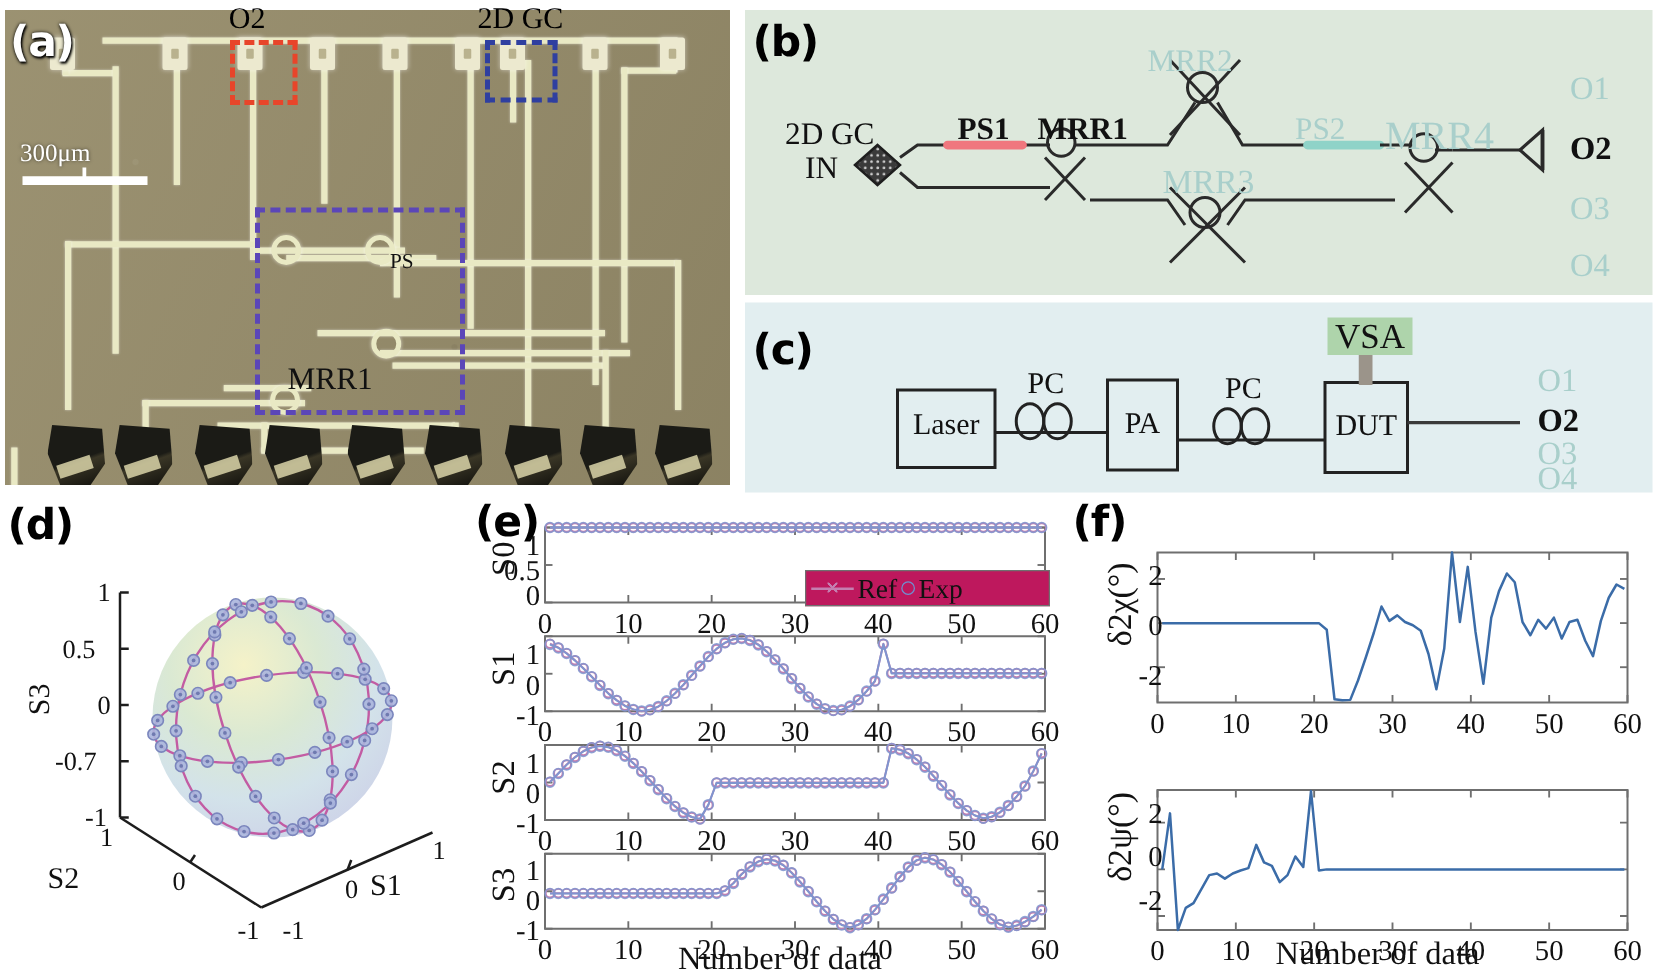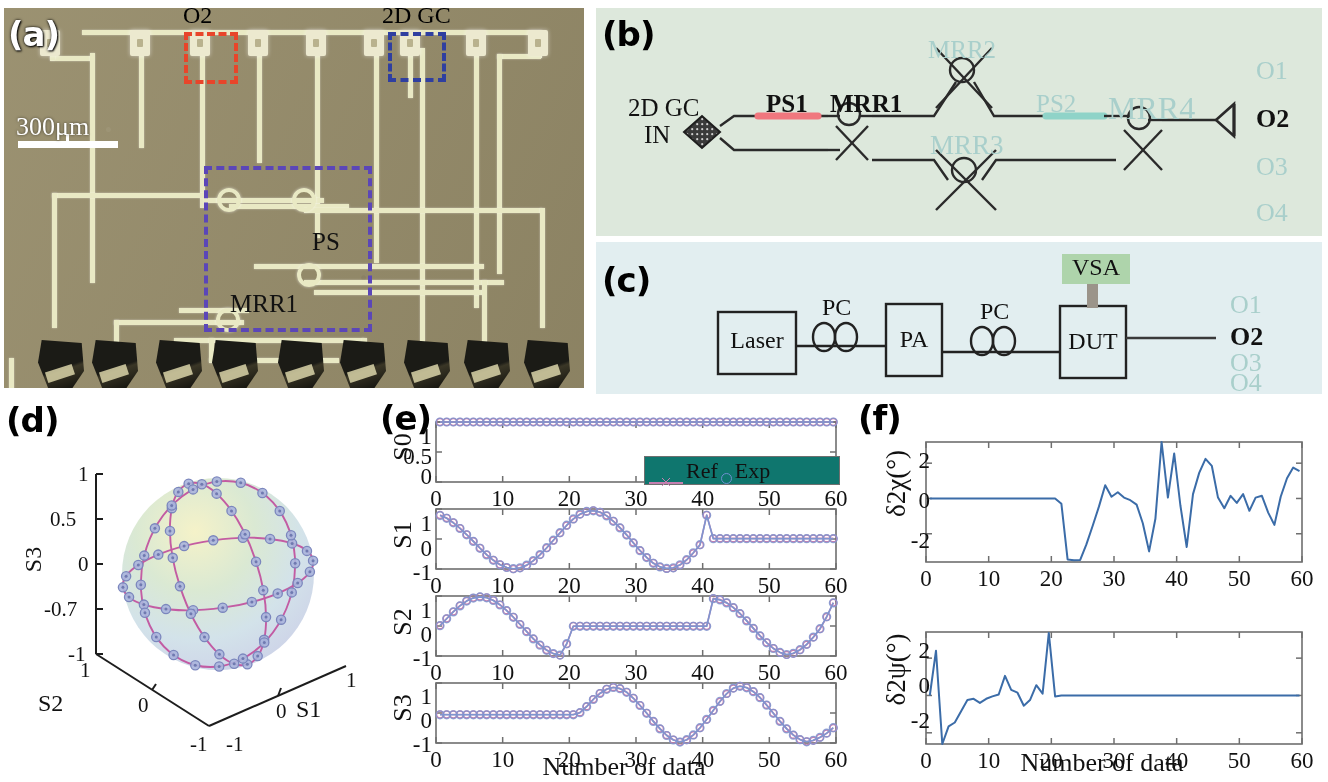--- a/index.html
+++ b/index.html
@@ -28,21 +28,21 @@
       clip-path:polygon(8% 0,95% 6%,100% 62%,72% 100%,22% 96%,0 45%);}
   .probe i{position:absolute;left:18%;top:55%;width:60%;height:22%;background:#d9d4a8;
       transform:rotate(-18deg);opacity:.85;}
   .probe-base{position:absolute;width:34px;height:18px;background:#fbfbf4;}
   .ring{position:absolute;width:16px;height:16px;border:4px solid #e9e9c4;border-radius:50%;
        box-shadow:0 0 3px rgba(255,255,255,.6);}
   .dashbox{position:absolute;border-style:dashed;background:transparent;}
   .scalebar{position:absolute;height:7px;background:#ffffff;}
   .scaletick{position:absolute;width:3px;height:14px;background:#ffffff;}
   .chiptxt{position:absolute;font-family:"Liberation Serif",serif;color:#111;}
-  .scaletxt{position:absolute;font-family:"Liberation Serif",serif;color:#fff;font-size:26px;
+  .scaletxt{position:absolute;font-family:"Liberation Serif",serif;color:#fff;font-size:20px;
        text-shadow:0 0 3px rgba(0,0,0,.6);}
   .toptxt{position:absolute;font-family:"Liberation Serif",serif;color:#000;font-size:24px;}
 
   
   #panel-b{left:596px;top:8px;width:726px;height:228px;background:#dde8dc;}
   #panel-c{left:596px;top:242px;width:726px;height:152px;background:#e2eef0;}
   .schem-txt{position:absolute;font-family:"Liberation Serif",serif;color:#111;}
   .faded{color:#a9cfcb;}
   .boxlabel{position:absolute;font-family:"Liberation Serif",serif;font-size:24px;color:#111;
       width:100%;text-align:center;}
@@ -55,22 +55,22 @@
 
   
   #panel-e{left:380px;top:396px;width:468px;height:386px;}
   #panel-f{left:852px;top:396px;width:476px;height:386px;}
   .ylab{position:absolute;font-family:"Liberation Serif",serif;font-size:23px;color:#111;
         text-align:right;}
   .sidelab{position:absolute;font-family:"Liberation Serif",serif;font-size:26px;color:#111;
         transform:rotate(-90deg);transform-origin:50% 50%;white-space:nowrap;}
   .xtitle{position:absolute;font-family:"Liberation Serif",serif;font-size:26px;color:#111;
         text-align:center;}
-  .legbox{position:absolute;border:1.5px solid #6f6f6f;background:#0f766e;box-sizing:border-box;
-        display:flex;align-items:flex-end;gap:3px;padding:0 4px;}
+  .legbox{position:absolute;border:1.5px solid #6f6f6f;background:#be185d;box-sizing:border-box;
+        display:flex;align-items:center;gap:3px;padding:0 4px;}
   .legline{width:34px;height:2px;background:#c47fb0;position:relative;}
   .legline::after{content:"";position:absolute;left:13px;top:-4px;width:8px;height:8px;
         color:#c47fb0;background:
         linear-gradient(45deg,transparent 44%,#c47fb0 44% 56%,transparent 56%),
         linear-gradient(-45deg,transparent 44%,#c47fb0 44% 56%,transparent 56%);}
   .legcirc{width:9px;height:9px;border:1.6px solid #6f8fd0;border-radius:50%;}
   .legtxt{font-family:"Liberation Serif",serif;font-size:22px;color:#111;}
 </style>
 </head>
 <body>
@@ -166,21 +166,21 @@
     </div>
 
   <div class="dashbox" style="left:180px;top:24px;width:46px;height:44px;border-width:4px;border-color:#e8452a;"></div>
   <div class="dashbox" style="left:384px;top:24px;width:50px;height:42px;border-width:4px;border-color:#2f3fa0;"></div>
   <div class="dashbox" style="left:200px;top:158px;width:160px;height:158px;border-width:4px;border-color:#5b46b8;"></div>
 
   <div class="scalebar" style="left:14px;top:133px;width:100px;"></div>
   <div class="scaletick" style="left:62px;top:126px;"></div>
   <div class="scaletxt" style="left:12px;top:104px;">300μm</div>
 
-  <div class="chiptxt" style="left:308px;top:220px;font-size:25px;">PS</div>
+  <div class="chiptxt" style="left:308px;top:191px;font-size:17px;">PS</div>
   <div class="chiptxt" style="left:226px;top:282px;font-size:25px;">MRR1</div>
 
   <div class="plabel onimg abs" style="left:4px;top:6px;">(a)</div>
 </div>
 
 <div class="toptxt abs" style="left:183px;top:2px;">O2</div>
 <div class="toptxt abs" style="left:382px;top:2px;">2D GC</div>
 
 <div class="abs" id="panel-b">
   <div class="plabel abs" style="left:6px;top:6px;">(b)</div>
@@ -232,21 +232,21 @@
 
     <path d="M566,112 L620,112" fill="none" stroke="#2a2a2a" stroke-width="2.4"></path>
     <polygon points="638,96 638,128 620,112" fill="none" stroke="#2a2a2a" stroke-width="2.6"></polygon>
     <path d="M638,96 L638,128" stroke="#2a2a2a" stroke-width="3"></path>
   </svg>
 
   <div class="schem-txt" style="left:32px;top:86px;font-size:25px;">2D GC</div>
   <div class="schem-txt" style="left:48px;top:113px;font-size:25px;">IN</div>
   <div class="schem-txt" style="left:170px;top:82px;font-size:25px;font-weight:bold;">PS1</div>
   <div class="schem-txt" style="left:234px;top:82px;font-size:25px;font-weight:bold;">MRR1</div>
-  <div class="schem-txt faded" style="left:332px;top:28px;font-size:25px;">MRR2</div>
+  <div class="schem-txt faded" style="left:322px;top:28px;font-size:25px;">MRR2</div>
   <div class="schem-txt faded" style="left:334px;top:122px;font-size:27px;">MRR3</div>
   <div class="schem-txt faded" style="left:440px;top:82px;font-size:25px;">PS2</div>
   <div class="schem-txt faded" style="left:512px;top:82px;font-size:32px;">MRR4</div>
 
   <div class="schem-txt faded" style="left:660px;top:48px;font-size:26px;">O1</div>
   <div class="schem-txt" style="left:660px;top:96px;font-size:26px;font-weight:bold;">O2</div>
   <div class="schem-txt faded" style="left:660px;top:144px;font-size:26px;">O3</div>
   <div class="schem-txt faded" style="left:660px;top:190px;font-size:26px;">O4</div>
 </div>
 
@@ -274,21 +274,21 @@
     <line x1="530" y1="96" x2="620" y2="96" stroke="#3a3a3a" stroke-width="2.6"></line>
 
     <rect x="491" y="40" width="11" height="26" fill="#9b948a"></rect>
 
     <rect x="466" y="12" width="68" height="30" fill="#aed4ab"></rect>
   </svg>
 
   <div class="boxlabel" style="left:122px;top:85px;width:78px;">Laser</div>
   <div class="boxlabel" style="left:290px;top:84px;width:56px;">PA</div>
   <div class="boxlabel" style="left:464px;top:86px;width:66px;">DUT</div>
-  <div class="boxlabel" style="left:466px;top:12px;width:68px;font-size:24px;">VSA</div>
+  <div class="boxlabel" style="left:466px;top:12px;width:68px;font-size:28px;">VSA</div>
 
   <div class="schem-txt" style="left:226px;top:52px;font-size:24px;">PC</div>
   <div class="schem-txt" style="left:384px;top:56px;font-size:24px;">PC</div>
 
   <div class="schem-txt faded" style="left:634px;top:48px;font-size:26px;">O1</div>
   <div class="schem-txt" style="left:634px;top:80px;font-size:26px;font-weight:bold;">O2</div>
   <div class="schem-txt faded" style="left:634px;top:106px;font-size:26px;">O3</div>
   <div class="schem-txt faded" style="left:634px;top:126px;font-size:26px;">O4</div>
 </div>
 

